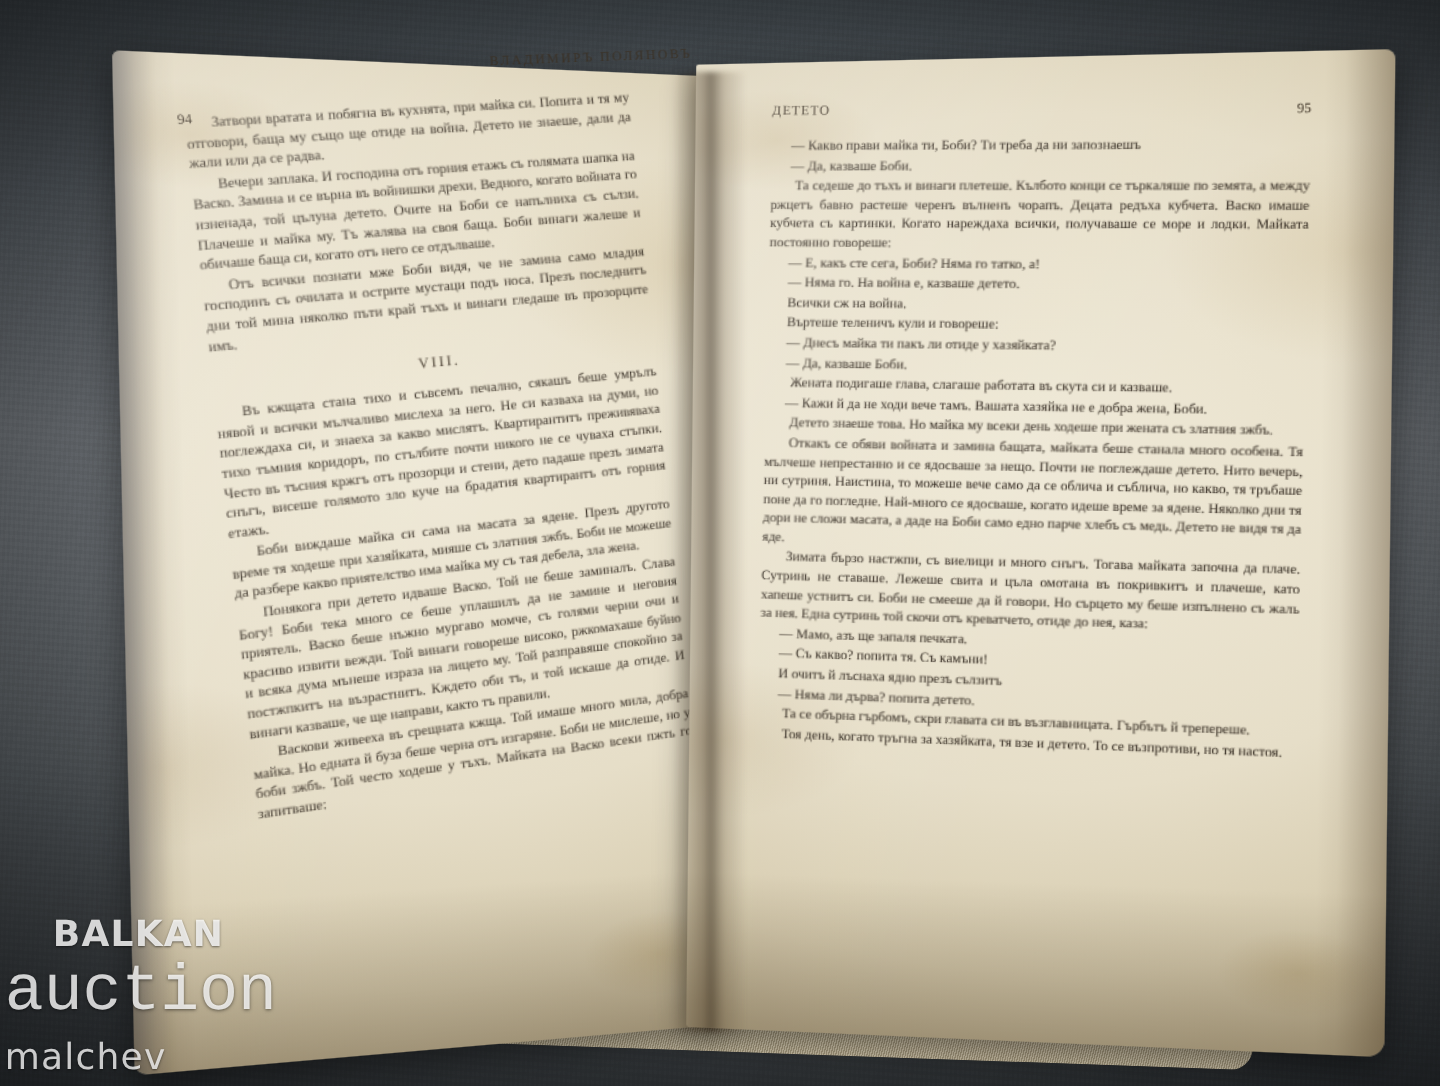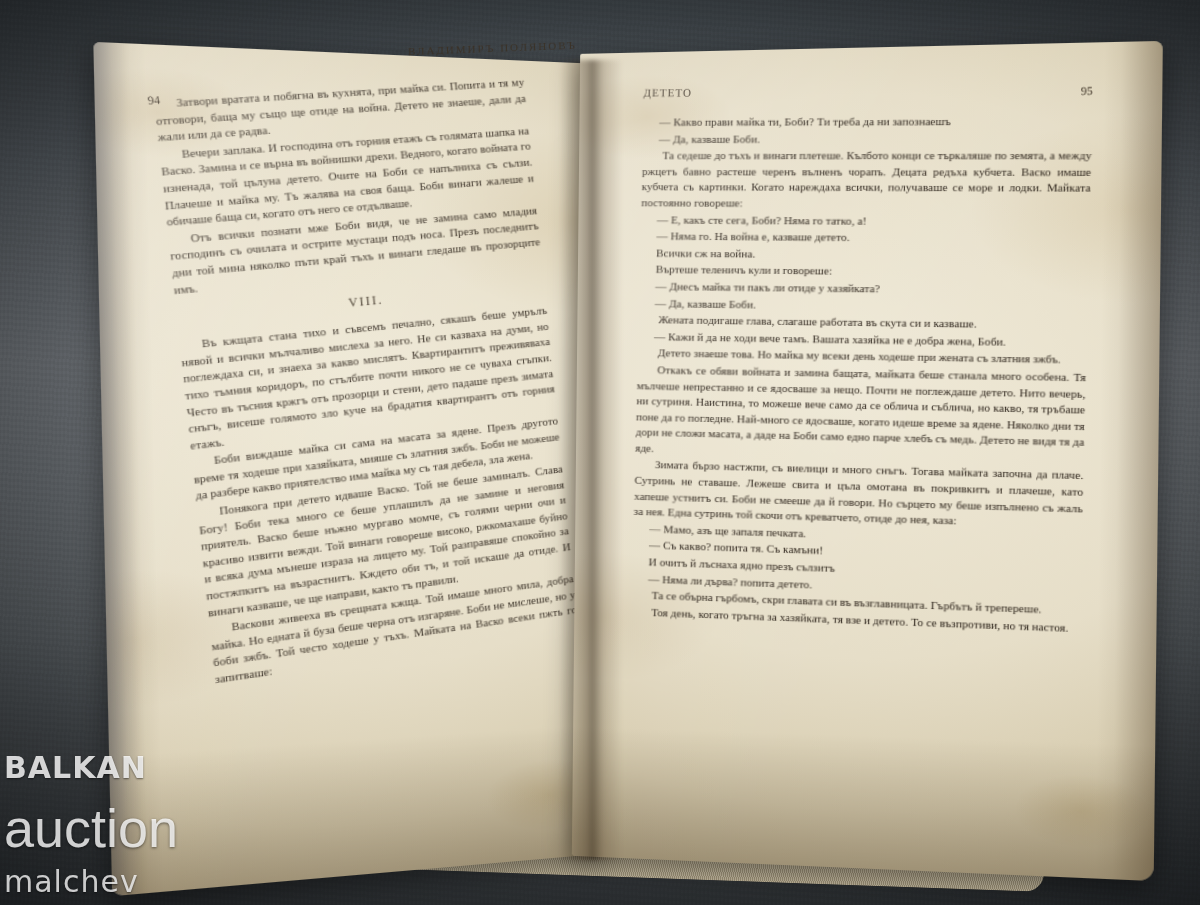--- a/index.html
+++ b/index.html
@@ -247,26 +247,27 @@
     pointer-events: none;
     line-height: 1;
   }
   .wm-line1 {
     font-family: "DejaVu Sans", sans-serif;
     font-weight: bold;
     font-size: 30px;
     letter-spacing: 1px;
     color: rgba(255,255,255,0.82);
     text-shadow: 0 1px 2px rgba(0,0,0,0.5);
+    margin-left: 40px;
   }
   .wm-line2 {
-    font-family: Liberation Sans, sans-serif;
+    font-family: Liberation Mono, monospace;
     font-size: 54px;
     color: rgba(255,255,255,0.80);
-    margin-top: 18px;
+    margin-top: 7px;
     text-shadow: 0 1px 3px rgba(0,0,0,0.5);
   }
   .wm-line3 {
     font-family: "DejaVu Sans", sans-serif;
     font-size: 30px;
     color: rgba(255,255,255,0.78);
     margin-top: 12px;
     letter-spacing: 1px;
     text-shadow: 0 1px 2px rgba(0,0,0,0.5);
   }

